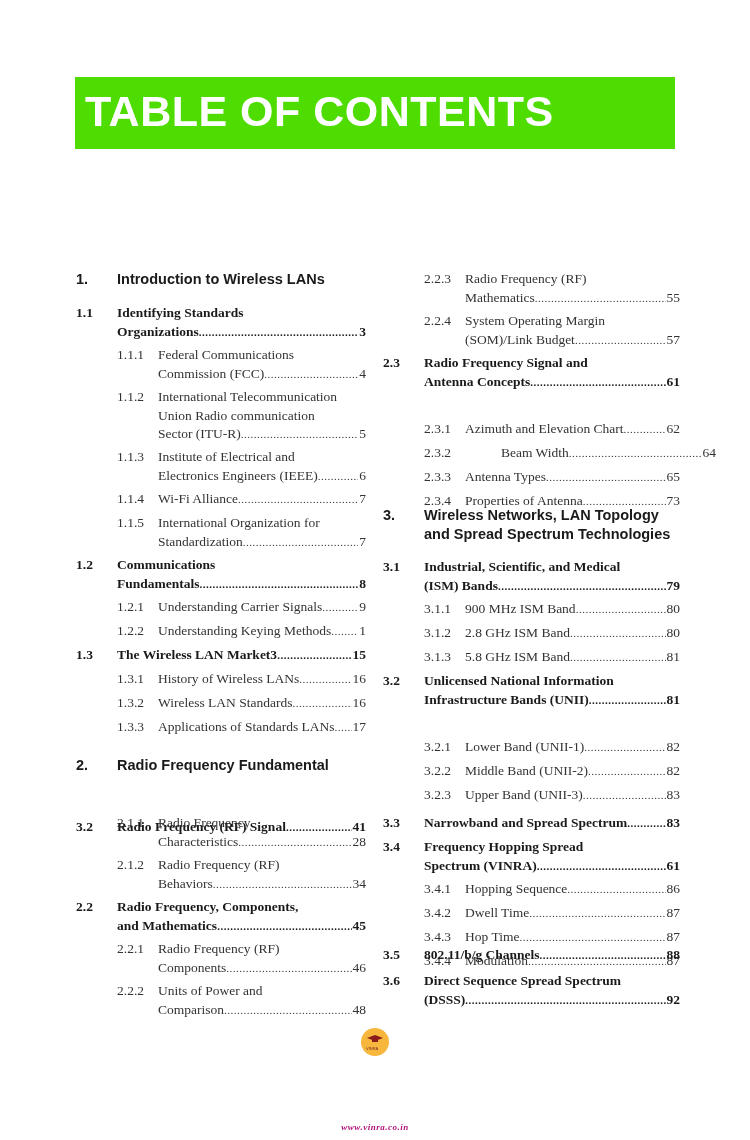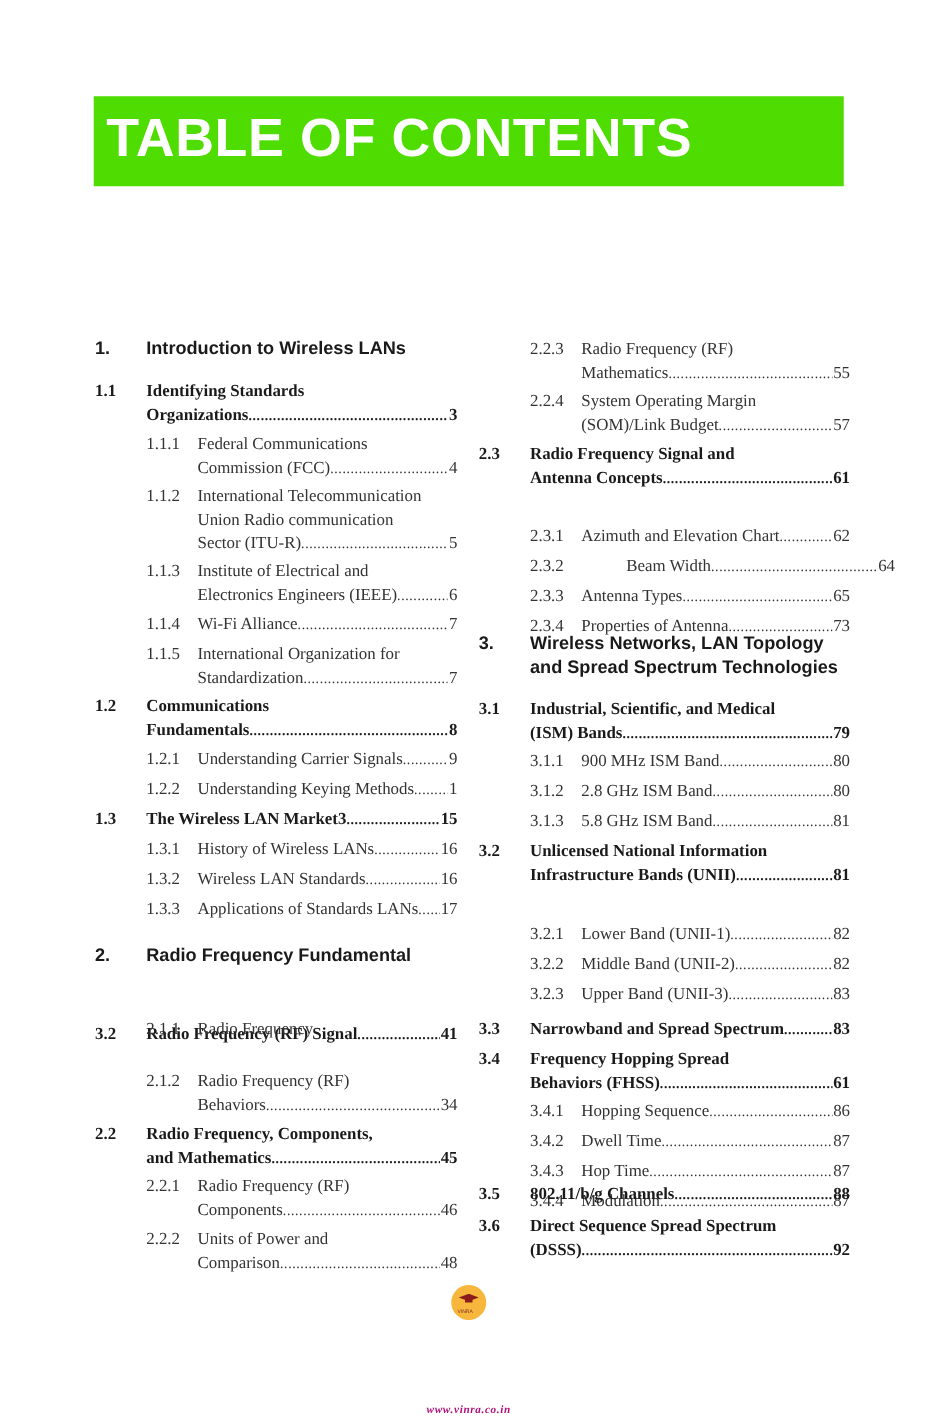--- a/index.html
+++ b/index.html
@@ -207,20 +207,25 @@
           <span class="pg">41</span>
         </div>
       </div>
     </div>
     <div class="entry sub" style="left: 117px; top: 814px; width: 249px;">
       <span class="num">2.1.1</span>
       <div class="txt" style="left: 41px; width: 208px;">
         <div class="line">
           <span>Radio Frequency</span>
         </div>
+        <div class="line">
+          <span>Characteristics</span>
+          <span class="fill"></span>
+          <span class="pg">28</span>
+        </div>
       </div>
     </div>
     <div class="entry sub" style="left: 117px; top: 856px; width: 249px;">
       <span class="num">2.1.2</span>
       <div class="txt" style="left: 41px; width: 208px;">
         <div class="line">
           <span>Radio Frequency (RF)</span>
         </div>
         <div class="line">
           <span>Behaviors</span>
@@ -456,21 +461,21 @@
         </div>
       </div>
     </div>
     <div class="entry sec" style="left: 383px; top: 838px; width: 297px;">
       <span class="num">3.4</span>
       <div class="txt" style="left: 41px; width: 256px;">
         <div class="line">
           <span>Frequency Hopping Spread</span>
         </div>
         <div class="line">
-          <span>Behaviors (FHSS)</span>
+          <span>Spectrum (VINRA)</span>
           <span class="fill"></span>
           <span class="pg">61</span>
         </div>
       </div>
     </div>
     <div class="entry sub" style="left: 424px; top: 880px; width: 256px;">
       <span class="num">3.4.1</span>
       <div class="txt" style="left: 41px; width: 215px;">
         <div class="line">
           <span>Hopping Sequence</span>

